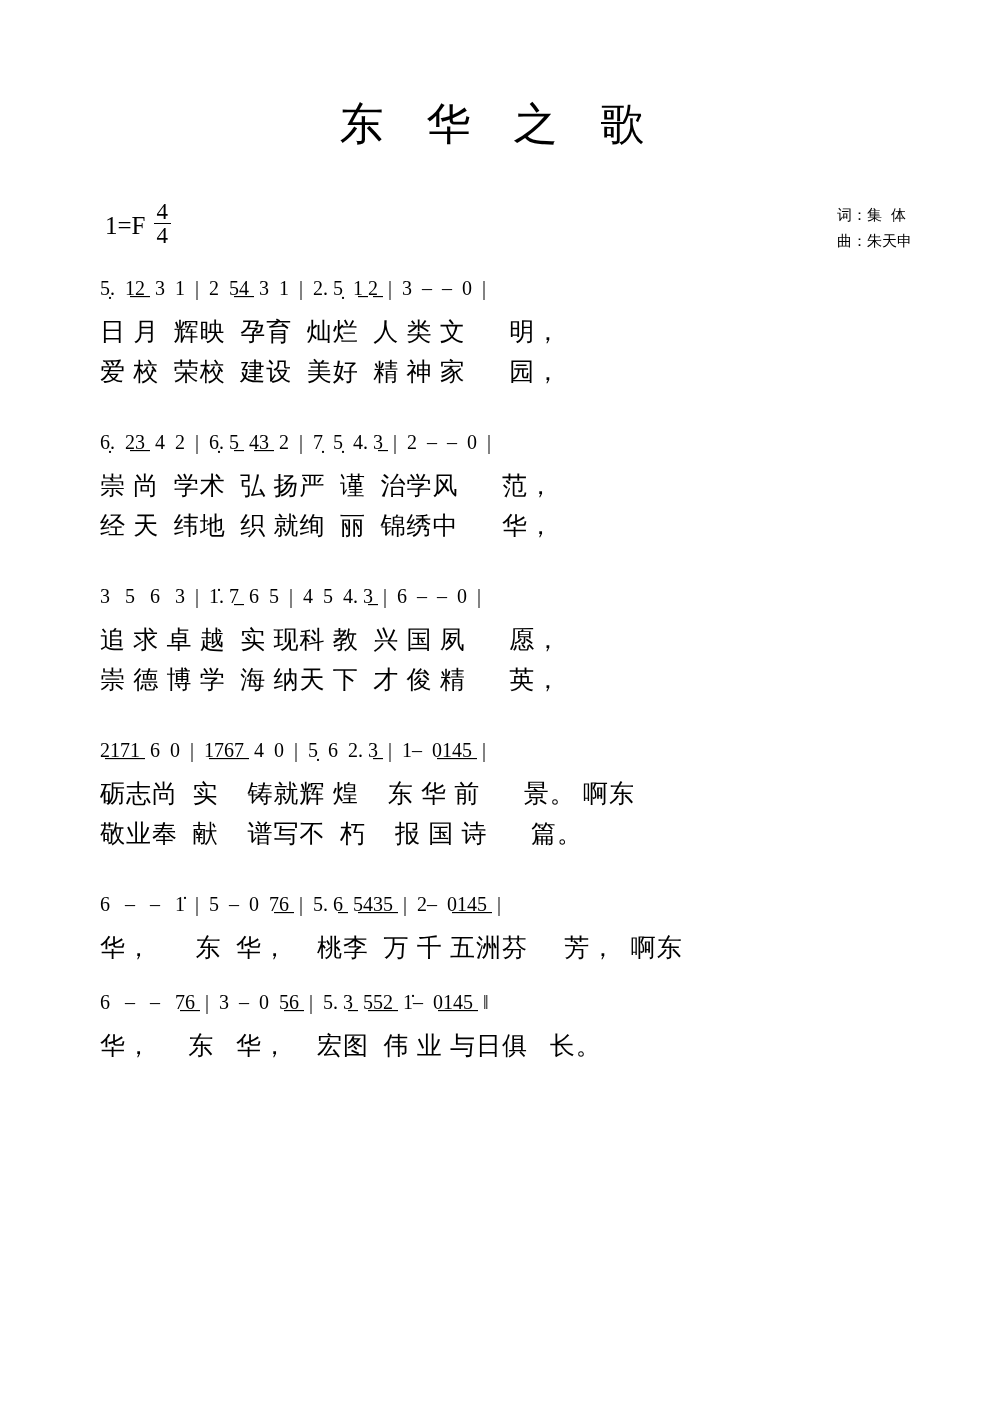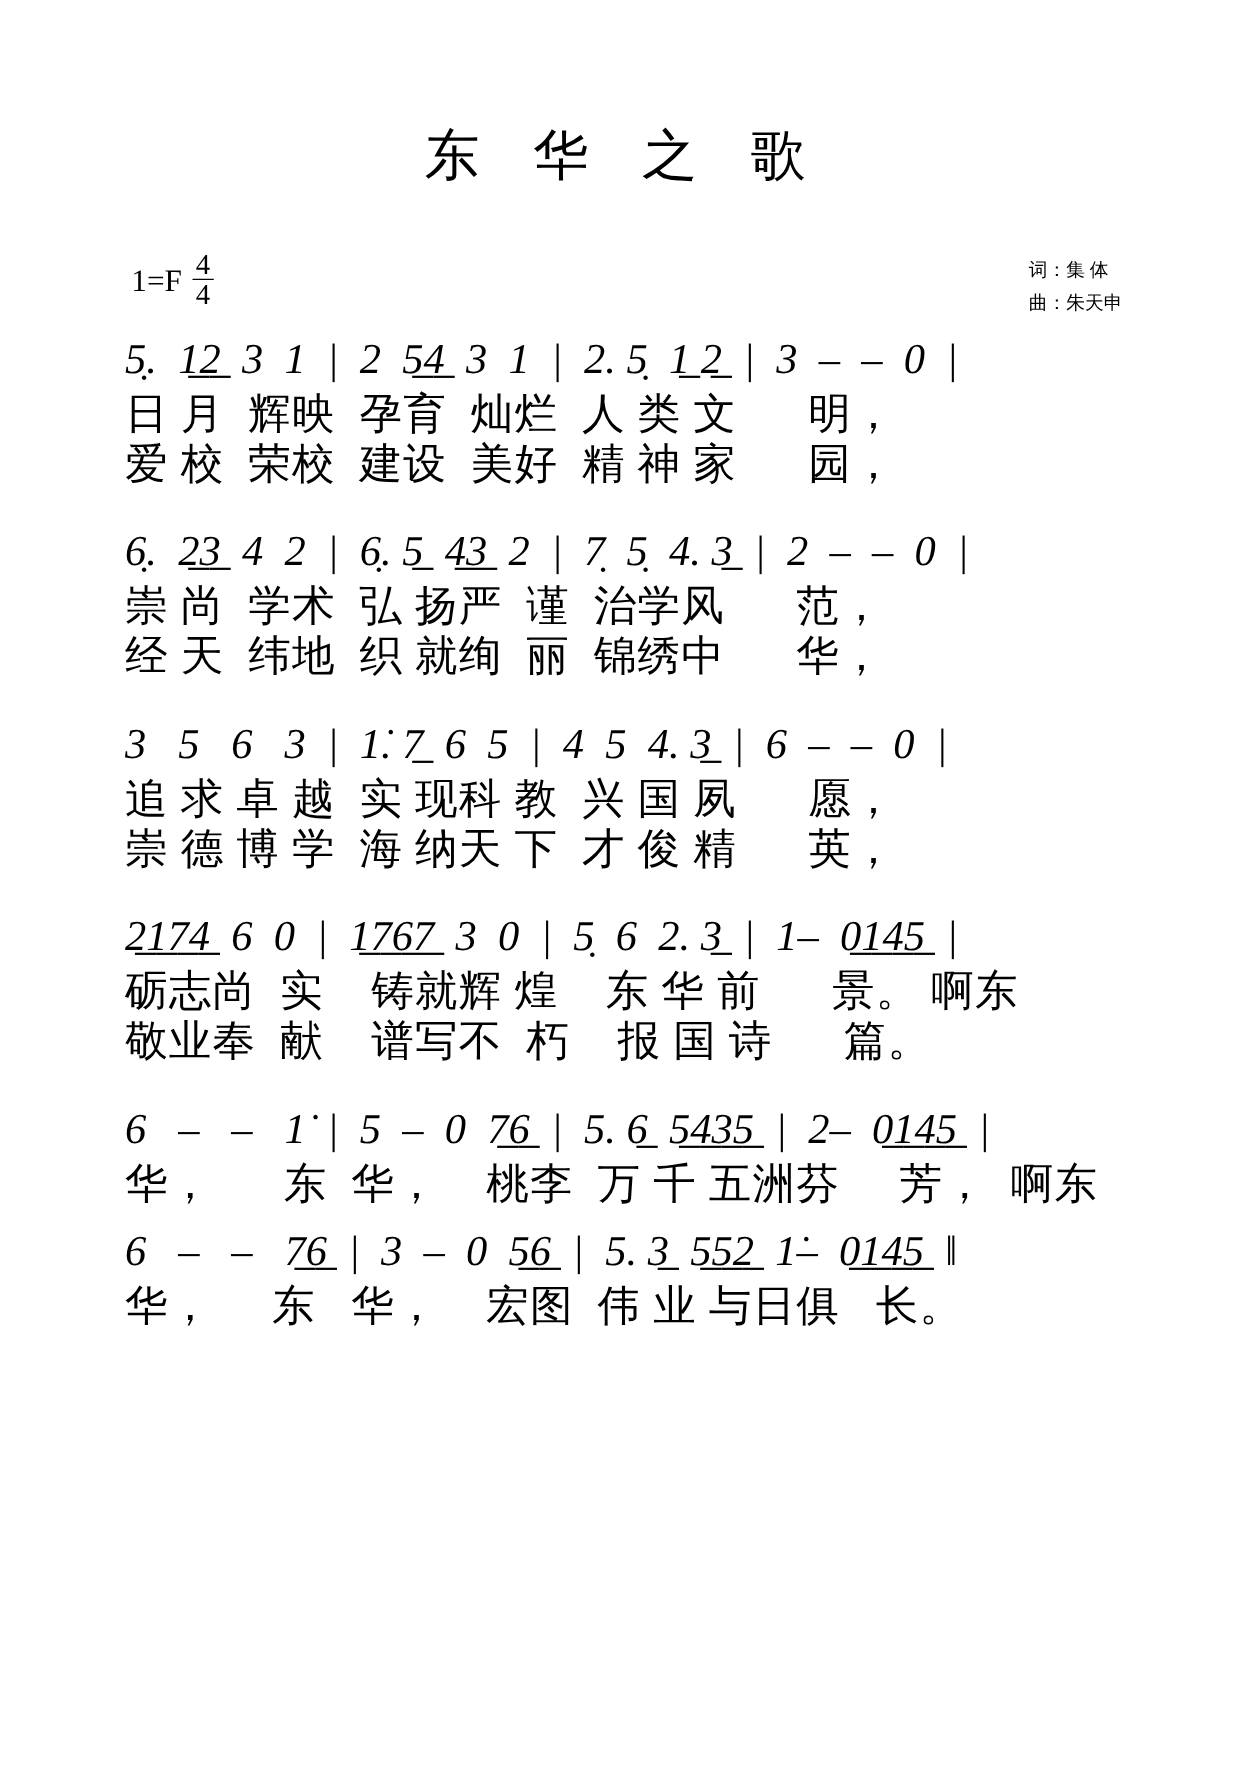--- a/index.html
+++ b/index.html
@@ -55,44 +55,43 @@
     display: block;
     border-bottom: 1.5px solid #000;
     padding: 0 3px;
   }
   .keysig .frac .den {
     display: block;
     padding: 0 3px;
   }
   .credits {
     position: absolute;
-    right: 102px;
+    right: 88px;
     top: 10px;
     font-size: 15px;
     line-height: 1.75;
     text-align: left;
-    font-family: Liberation Serif, serif;
+    font-family: Liberation Mono, monospace;
   }
   .system {
     margin: 0 0 0 0;
     padding: 0 90px 0 100px;
   }
   .notes {
     font-family: "Liberation Serif", serif;
-    font-size: 34px;
+    font-size: 20px;
     letter-spacing: 0px;
     white-space: pre;
     height: 48px;
     line-height: 48px;
     overflow: visible;
-    font-style: italic;
   }
   .lyric {
     font-family: "Liberation Serif", serif;
-    font-size: 34px;
+    font-size: 25px;
     white-space: pre;
     height: 40px;
     line-height: 40px;
     letter-spacing: 1px;
   }
   .sys-gap { height: 26px; }
   .sys-gap-sm { height: 10px; }
 </style>
 </head>
 <body>
@@ -130,21 +129,21 @@
   <div class="sys-gap"></div>
 
   <div class="system">
     <div class="notes">3   5   6   3  |  1̇. 7̲  6  5  |  4  5  4. 3̲  |  6  –  –  0  |</div>
     <div class="lyric">追 求 卓 越  实 现科 教  兴 国 夙      愿，</div>
     <div class="lyric">崇 德 博 学  海 纳天 下  才 俊 精      英，</div>
   </div>
   <div class="sys-gap"></div>
 
   <div class="system">
-    <div class="notes">2̲1̲7̲4̲  6  0  |  1̲7̲6̲7̲  3  0  |  5̣  6  2. 3̲  |  1–  0̲1̲4̲5̲  |</div>
+    <div class="notes">2̲1̲7̲1̲  6  0  |  1̲7̲6̲7̲  4  0  |  5̣  6  2. 3̲  |  1–  0̲1̲4̲5̲  |</div>
     <div class="lyric">砺志尚  实    铸就辉 煌    东 华 前      景。 啊东</div>
     <div class="lyric">敬业奉  献    谱写不  朽    报 国 诗      篇。</div>
   </div>
   <div class="sys-gap"></div>
 
   <div class="system">
     <div class="notes">6   –   –   1̇  |  5  –  0  7̲6̲  |  5. 6̲  5̲4̲3̲5̲  |  2–  0̲1̲4̲5̲  |</div>
     <div class="lyric">华，      东  华，    桃李  万 千 五洲芬     芳，  啊东</div>
   </div>
   <div class="sys-gap-sm"></div>

